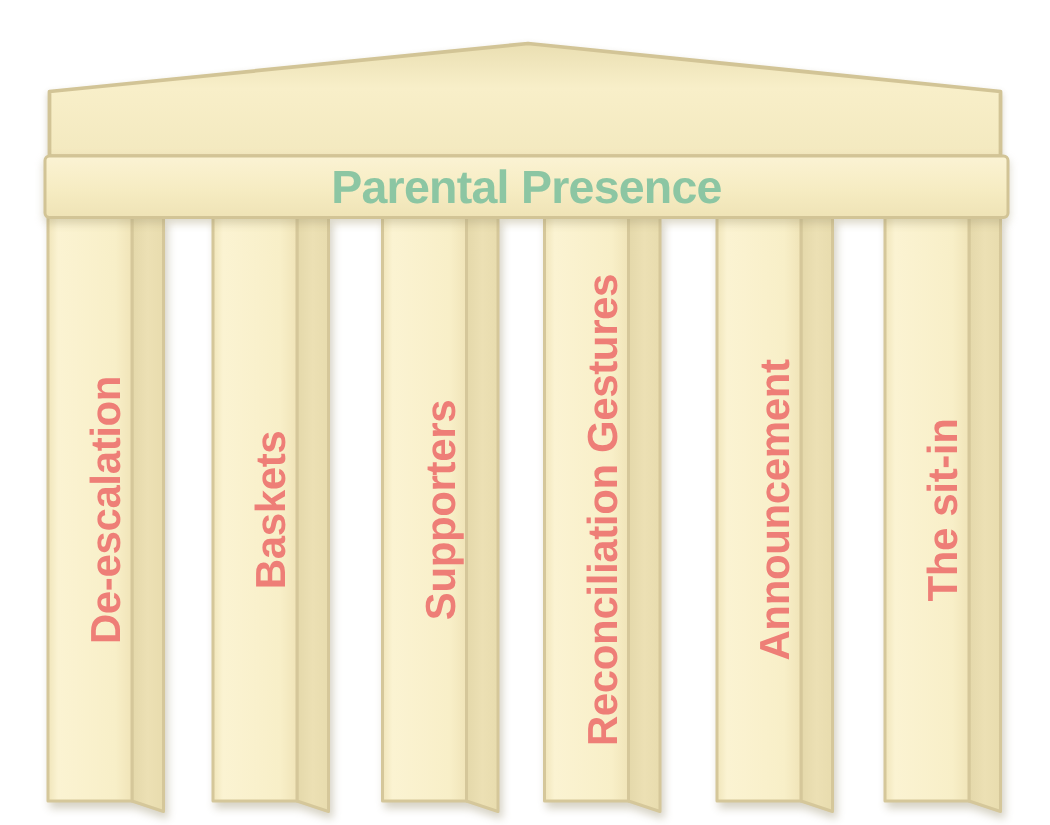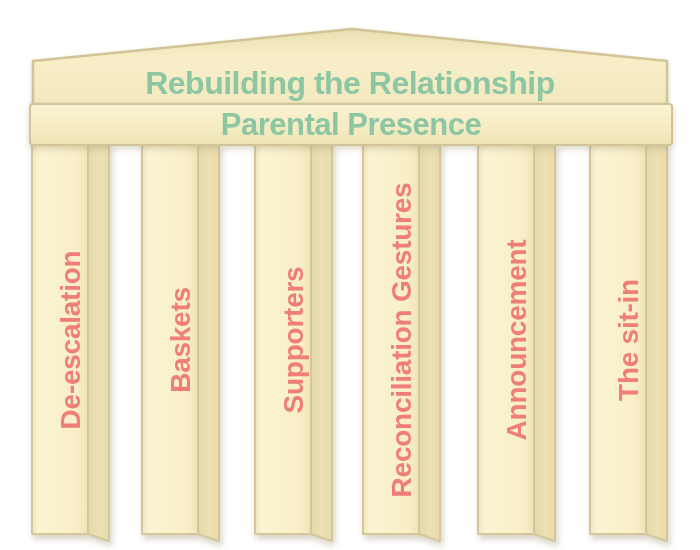--- a/index.html
+++ b/index.html
@@ -150,21 +150,20 @@
     <g class="pillar">
       <polygon class="pillar-side" points="646,145 667,145 667,541 646,534"></polygon>
       <rect class="pillar-face" x="590" y="145" width="56" height="389"></rect>
     </g>
 
     <polygon class="pediment-poly" points="33,104 33,61 352,29 667,61 667,104"></polygon>
 
     <rect class="beam-rect" x="30" y="104" width="642" height="41" rx="3"></rect>
   </svg>
 
-  <div class="pediment-title">Rebuilding the Relationship</div>
 
   <div class="beam-title">Parental Presence</div>
 
   <div class="pillar-label pl1">De-escalation</div>
   <div class="pillar-label pl2">Baskets</div>
   <div class="pillar-label pl3">Supporters</div>
   <div class="pillar-label pl4">Reconciliation Gestures</div>
   <div class="pillar-label pl5">Announcement</div>
   <div class="pillar-label pl6">The sit-in</div>
 

